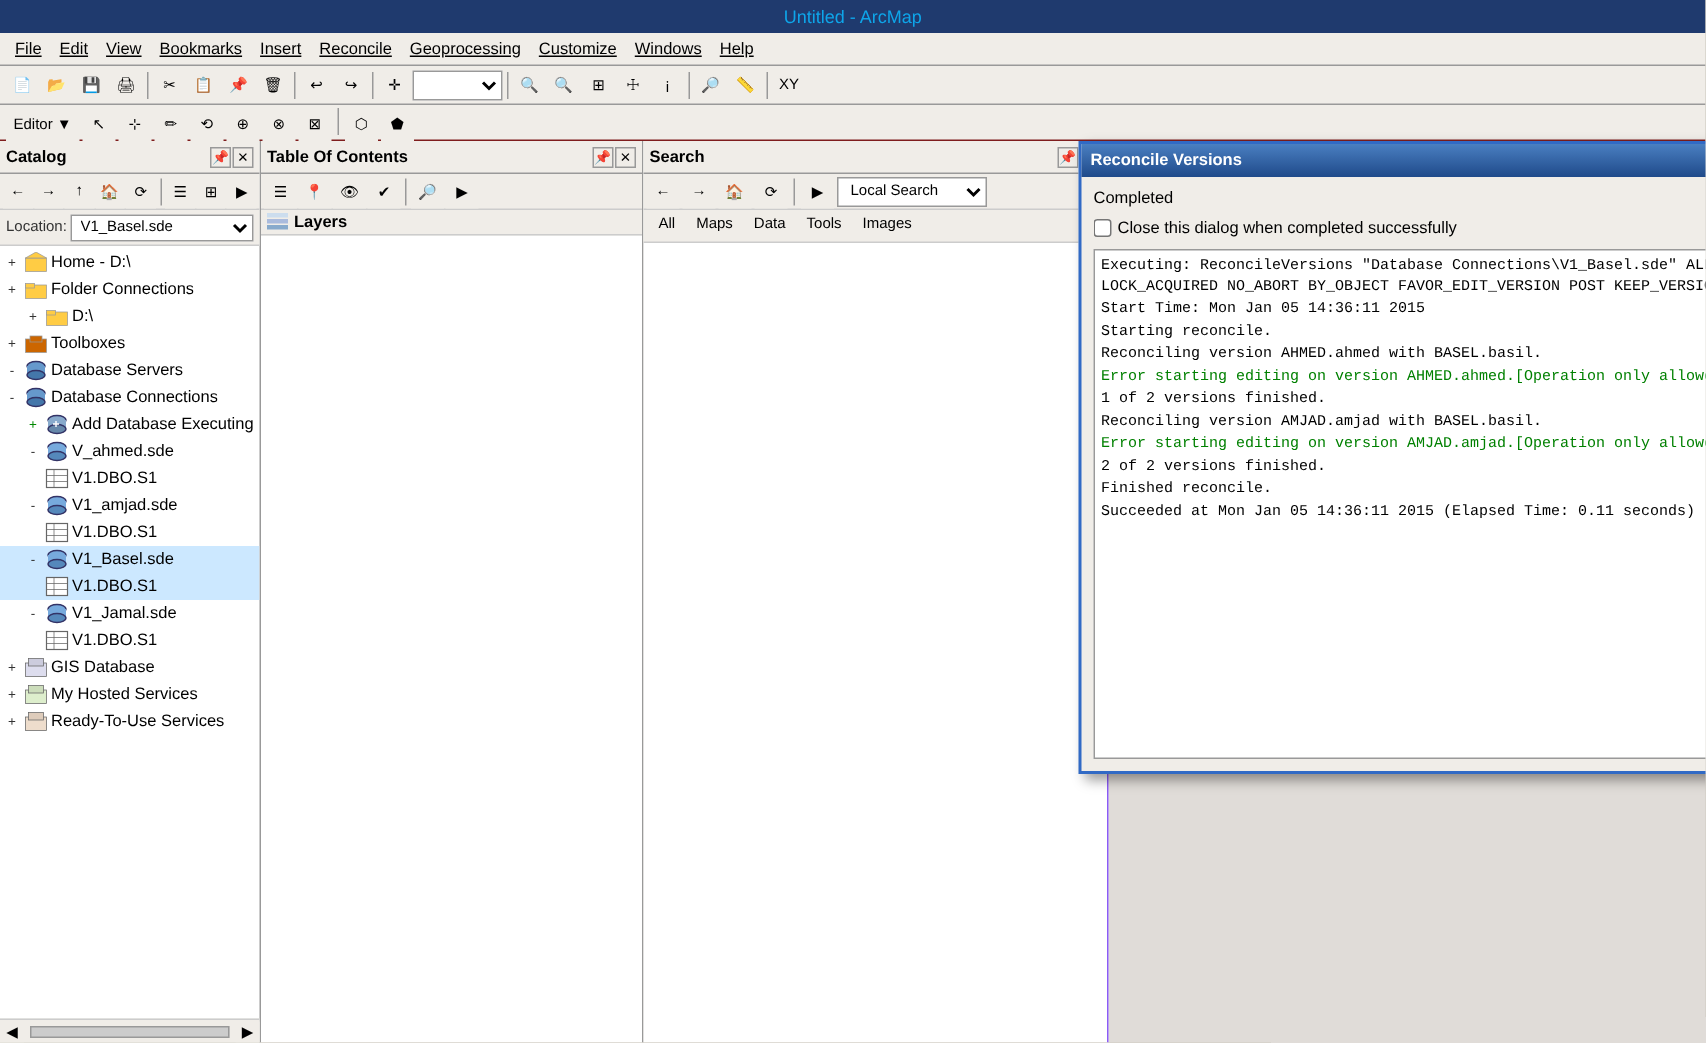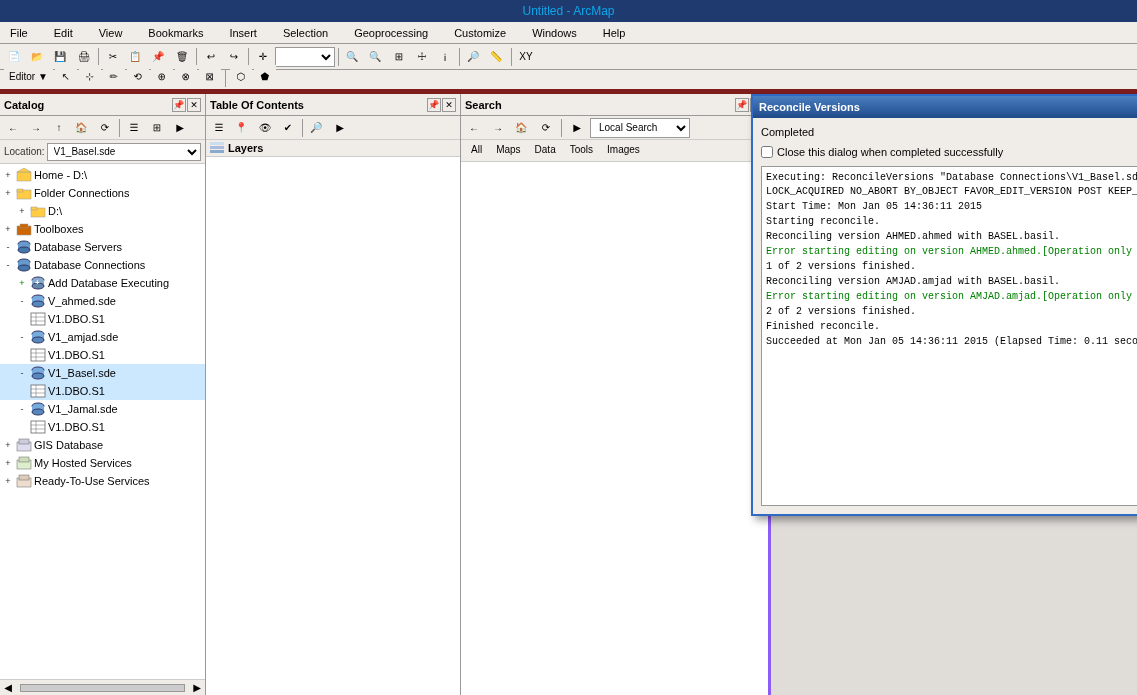--- a/index.html
+++ b/index.html
@@ -2,37 +2,37 @@
 <html><head>
   <meta charset="utf-8">
   <style>
     * { margin: 0; padding: 0; box-sizing: border-box; }
     body { font-family: 'Segoe UI', Tahoma, Arial, sans-serif; font-size: 11px; background: #d4d0c8; width: 1137px; height: 695px; overflow: hidden; }
 
     
     .title-bar { background: #1f3a6e; color: #0ea5e9; height: 22px; display: flex; align-items: center; justify-content: center; font-size: 12px; }
 
     
-    .menu-bar { background: #f0ede8; height: 22px; display: flex; align-items: center; border-bottom: 1px solid #999; padding: 0 4px; gap: 14px; }
+    .menu-bar { background: #f0ede8; height: 22px; display: flex; align-items: center; border-bottom: 1px solid #999; padding: 0 4px; gap: 0; text-decoration: underline; }
     .menu-item { padding: 2px 6px; cursor: pointer; font-size: 11px; }
 
     
     .toolbar { background: #f0ede8; height: 26px; display: flex; align-items: center; border-bottom: 1px solid #999; padding: 2px 4px; gap: 1px; flex-wrap: nowrap; }
     .tb-btn { width: 22px; height: 22px; background: #f0ede8; border: 1px solid transparent; display: inline-flex; align-items: center; justify-content: center; cursor: pointer; font-size: 10px; }
     .tb-sep { width: 1px; height: 18px; background: #999; margin: 0 2px; }
     .tb-dropdown { height: 20px; border: 1px solid #999; background: white; font-size: 10px; padding: 0 2px; min-width: 60px; }
 
     
-    .editor-bar { background: #f0ede8; height: 24px; display: flex; align-items: flex-end; border-bottom: 5px solid #7f1d1d; padding: 2px 4px; gap: 2px; }
+    .editor-bar { background: #f0ede8; height: 24px; display: flex; align-items: flex-start; border-bottom: 1px solid #7f1d1d; padding: 2px 4px; gap: 2px; }
 
     
     .main-area { display: flex; height: calc(695px - 22px - 22px - 26px - 24px); }
 
     
-    .catalog-panel { width: 206px; background: white; border-right: 1px solid #999; display: flex; flex-direction: column; }
+    .catalog-panel { width: 174px; background: white; border-right: 1px solid #999; display: flex; flex-direction: column; }
     .panel-header { background: #f0ede8; border-bottom: 1px solid #999; height: 22px; display: flex; align-items: center; justify-content: space-between; padding: 0 4px; }
     .panel-title { font-size: 11px; font-weight: bold; }
     .panel-controls { display: flex; gap: 1px; }
     .panel-btn { width: 14px; height: 14px; background: #f0ede8; border: 1px solid #999; display: flex; align-items: center; justify-content: center; cursor: pointer; font-size: 9px; }
 
     .catalog-toolbar { background: #f0ede8; height: 24px; display: flex; align-items: center; border-bottom: 1px solid #ccc; padding: 2px 2px; gap: 1px; }
     .location-bar { background: #f0ede8; height: 24px; display: flex; align-items: center; border-bottom: 1px solid #ccc; padding: 2px 4px; gap: 2px; }
     .location-label { font-size: 10px; color: #333; }
     .location-dropdown { flex: 1; height: 18px; border: 1px solid #999; background: white; font-size: 10px; padding: 0 2px; }
 
@@ -48,21 +48,21 @@
     
     .catalog-scrollbar { height: 16px; background: #f0ede8; border-top: 1px solid #ccc; display: flex; align-items: center; }
     .scrollbar-track { flex: 1; height: 8px; background: #ccc; margin: 0 4px; border: 1px solid #999; }
 
     
     .toc-panel { width: 255px; background: white; border-right: 1px solid #999; display: flex; flex-direction: column; }
     .toc-toolbar { background: #f0ede8; height: 24px; display: flex; align-items: center; border-bottom: 1px solid #ccc; padding: 2px 2px; gap: 1px; }
     .toc-layers { font-size: 11px; font-weight: bold; padding: 2px 4px; background: #f0ede8; border-bottom: 1px solid #ccc; display: flex; align-items: center; gap: 4px; }
 
     
-    .search-panel { width: 310px; background: white; border-right: 3px solid #8b5cf6; display: flex; flex-direction: column; position: relative; }
+    .search-panel { width: 310px; background: white; border-right: 1px solid #8b5cf6; display: flex; flex-direction: column; position: relative; }
     .search-toolbar { background: #f0ede8; height: 24px; display: flex; align-items: center; border-bottom: 1px solid #ccc; padding: 2px 2px; gap: 2px; }
     .search-tabs { background: #f0ede8; height: 22px; display: flex; align-items: center; border-bottom: 1px solid #ccc; padding: 0 4px; gap: 2px; }
     .search-tab { font-size: 10px; padding: 1px 6px; cursor: pointer; border-bottom: 2px solid transparent; }
     .search-dropdown { height: 20px; border: 1px solid #999; background: white; font-size: 10px; padding: 0 4px; min-width: 100px; }
 
     
     .reconcile-dialog { position: absolute; left: 290px; top: 0; width: 840px; background: #f0ede8; border: 2px solid #316ac5; box-shadow: 4px 4px 8px rgba(0,0,0,0.4); z-index: 100; }
     .dialog-title-bar { background: linear-gradient(to bottom, #4a7fc1, #1f4a8a); color: white; height: 22px; display: flex; align-items: center; justify-content: space-between; padding: 0 6px; }
     .dialog-title { font-size: 11px; font-weight: bold; }
 
@@ -83,21 +83,21 @@
 <div class="title-bar">
   <span>Untitled - ArcMap</span>
 </div>
 
 <div class="menu-bar">
   <span class="menu-item">File</span>
   <span class="menu-item">Edit</span>
   <span class="menu-item">View</span>
   <span class="menu-item">Bookmarks</span>
   <span class="menu-item">Insert</span>
-  <span class="menu-item">Selection</span>
+  <span class="menu-item">Reconcile</span>
   <span class="menu-item">Geoprocessing</span>
   <span class="menu-item">Customize</span>
   <span class="menu-item">Windows</span>
   <span class="menu-item">Help</span>
 </div>
 
 <div class="toolbar">
   <button class="tb-btn">📄</button>
   <button class="tb-btn">📂</button>
   <button class="tb-btn">💾</button>

